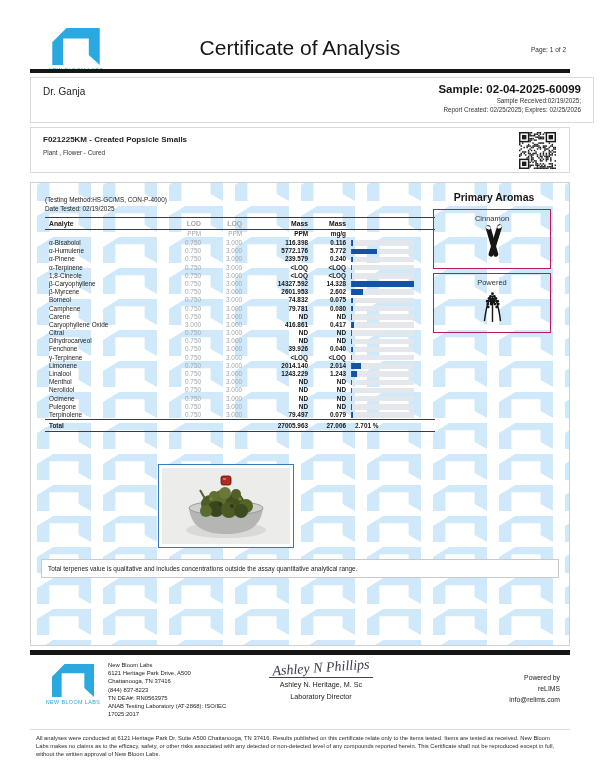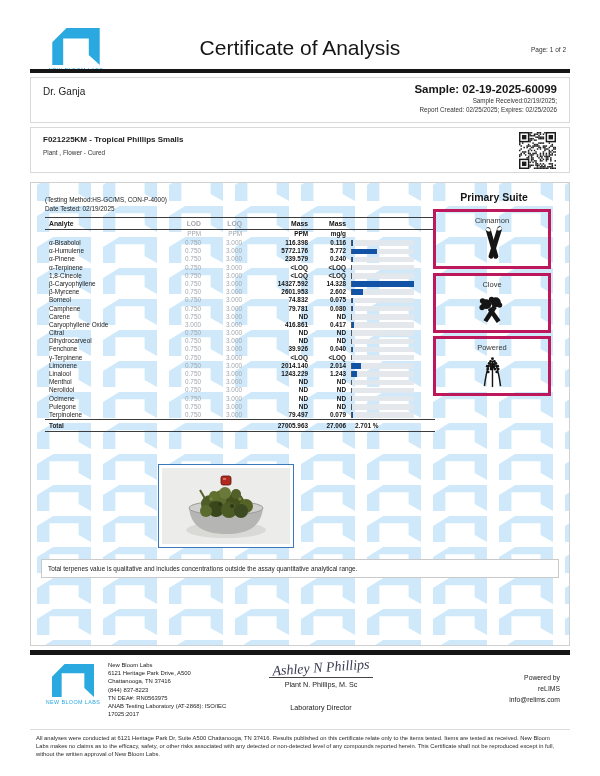--- a/index.html
+++ b/index.html
@@ -10,21 +10,21 @@
   .hdr-logo{position:absolute;left:40px;top:28px;width:72px;text-align:center;}
   .hdr-logo svg{display:block;margin:0 auto;}
   .logo-text{font-size:5.4px;color:#2aa9e0;letter-spacing:.4px;margin-top:2px;white-space:nowrap;}
   .title{position:absolute;left:0;right:0;top:36px;text-align:center;font-size:21px;color:#161616;}
   .page-label{position:absolute;right:34px;top:46px;font-size:6.5px;color:#333;}
   .bar{position:absolute;left:30px;width:540px;background:#161616;}
   .bar-top{top:69px;height:4px;}
   .bar-bottom{top:650px;height:5px;}
 
   
-  .client-box{position:absolute;left:30px;top:77px;width:538px;height:44px;border:1.5px solid #d9d9d9;background:#fff;}
+  .client-box{position:absolute;left:30px;top:77px;width:538px;height:44px;border:1.5px solid #d9d9d9;background:#fff;padding-left:24px;}
   .client-name{position:absolute;left:12px;top:8px;font-size:10px;color:#222;}
   .client-right{position:absolute;right:12px;top:5px;text-align:right;}
   .sample-id{font-size:11.5px;font-weight:bold;color:#161616;}
   .meta{font-size:6.3px;color:#333;margin-top:2px;}
   .sample-box{position:absolute;left:30px;top:127px;width:538px;height:44px;border:1.5px solid #d9d9d9;background:#fff;}
   .sample-name{position:absolute;left:12px;top:7px;font-size:8px;font-weight:bold;color:#222;}
   .sample-type{position:absolute;left:12px;top:21px;font-size:6.4px;color:#333;}
   .qr{position:absolute;right:13px;top:4px;}
 
   
@@ -50,33 +50,33 @@
   .tr .c-ppm,.tr .c-mgg{font-weight:bold;color:#111;}
   .track{width:62px;height:5.5px;background:rgba(226,230,235,.92);border-left:1px dashed #555;position:relative;}
   .fill{position:absolute;left:0;top:0;height:100%;}
   .total-pct{font-weight:bold;color:#161616;padding-left:9px;}
 
   .photo-box{position:absolute;left:127px;top:281px;width:134px;height:82px;border:1.5px solid #3b77bd;background:#fff;display:flex;align-items:center;justify-content:center;}
   .note-box{position:absolute;left:10px;top:376px;width:518px;border:1px solid #c9c9c9;background:#fff;font-size:6.4px;color:#222;padding:5px 6px;box-sizing:border-box;}
 
   .aromas{position:absolute;left:402px;top:8px;width:122px;}
   .a-title{text-align:center;font-size:10.5px;font-weight:bold;color:#161616;margin-bottom:6px;}
-  .a-box{width:118px;height:60px;border:3px solid #be185d;margin-bottom:3.5px;text-align:center;box-sizing:border-box;}
+  .a-box{width:118px;height:60px;border:1px solid #be185d;margin-bottom:3.5px;text-align:center;box-sizing:border-box;}
   .a-label{font-size:7.5px;color:#333;margin-top:4px;}
   .a-icon svg{width:36px;height:36px;display:block;margin:0 auto;}
 
   
   .f-logo{position:absolute;left:40px;top:664px;width:66px;text-align:center;}
   .f-logo svg{display:block;margin:0 auto;}
   .f-address{position:absolute;left:108px;top:661px;font-size:5.9px;line-height:8.2px;color:#222;}
   .f-sig{position:absolute;left:255px;top:660px;width:132px;text-align:center;}
   .sig-script{font-family:"Liberation Serif","DejaVu Serif",serif;font-style:italic;font-size:14px;color:#3a3d52;transform:rotate(-4deg);}
   .sig-line{width:104px;height:1px;background:#444;margin:1px auto 2px auto;}
   .sig-name{font-size:7.2px;color:#222;}
-  .sig-title{font-size:7.2px;color:#222;margin-top:14px;}
+  .sig-title{font-size:7.2px;color:#222;margin-top:3px;}
   .f-powered{position:absolute;right:40px;top:672px;text-align:right;font-size:6.8px;line-height:11px;color:#222;}
   .f-divider{position:absolute;left:30px;top:729px;width:540px;height:1px;background:#ddd;}
   .disclaimer{position:absolute;left:36px;top:734px;width:528px;font-size:5.8px;line-height:8px;color:#2a2a2a;}
 </style>
 </head>
 <body>
 
 <div class="page">
 
   <div class="hdr-logo">
@@ -85,28 +85,28 @@
     </svg>
     <div class="logo-text">NEW BLOOM LABS</div>
   </div>
   <div class="title">Certificate of Analysis</div>
   <div class="page-label">Page: 1 of 2</div>
   <div class="bar bar-top"></div>
 
   <section class="client-box">
     <div class="client-name">Dr. Ganja</div>
     <div class="client-right">
-      <div class="sample-id">Sample: 02-19-2025-60099</div>
+      <div class="sample-id">Sample: 02-04-2025-60099</div>
       <div class="meta">Sample Received:02/19/2025;</div>
       <div class="meta">Report Created: 02/25/2025; Expires: 02/25/2026</div>
     </div>
   </section>
 
   <section class="sample-box">
-    <div class="sample-name">F021225KM - Tropical Phillips Smalls</div>
+    <div class="sample-name">F021225KM - Created Popsicle Smalls</div>
     <div class="sample-type">Plant , Flower - Cured</div>
     <svg class="qr" id="qr" width="37" height="37">
         <rect width="37" height="37" fill="#fff"></rect>
         <rect x="10.36" y="0.00" width="1.48" height="1.48" fill="#1c1c1c"></rect>
         <rect x="11.84" y="0.00" width="1.48" height="1.48" fill="#1c1c1c"></rect>
         <rect x="17.76" y="0.00" width="1.48" height="1.48" fill="#1c1c1c"></rect>
         <rect x="19.24" y="0.00" width="1.48" height="1.48" fill="#1c1c1c"></rect>
         <rect x="20.72" y="0.00" width="1.48" height="1.48" fill="#1c1c1c"></rect>
         <rect x="25.16" y="0.00" width="1.48" height="1.48" fill="#1c1c1c"></rect>
         <rect x="10.36" y="1.48" width="1.48" height="1.48" fill="#1c1c1c"></rect>
@@ -786,49 +786,32 @@
         <rect x="59" y="8" width="10" height="9" rx="2" fill="#b3281f" stroke="#5c120d" stroke-width="0.8"></rect>
         <rect x="61" y="10" width="3" height="2" fill="#d9695f"></rect>
       </svg>
     </div>
 
     <div class="note-box">
       <span>Total terpenes value is qualitative and includes concentrations outside the assay quantitative analytical range.</span>
     </div>
 
     <div class="aromas">
-      <div class="a-title">Primary Suite</div>
+      <div class="a-title">Primary Aromas</div>
       <div id="aroma-list">
           <div class="a-box">
             <div class="a-label">Cinnamon</div>
             <div class="a-icon">
               <svg viewBox="0 0 38 38">
                 <g stroke="#151515" stroke-width="5.2" stroke-linecap="round" fill="none">
                   <path d="M15 5 L23 33"></path>
                   <path d="M27 4 L18 33"></path>
                 </g>
                 <ellipse cx="15" cy="5" rx="2.6" ry="1.6" fill="#fff" transform="rotate(16 15 5)"></ellipse>
                 <ellipse cx="27" cy="4" rx="2.6" ry="1.6" fill="#fff" transform="rotate(-20 27 4)"></ellipse>
-              </svg>
-            </div>
-          </div>
-          <div class="a-box">
-            <div class="a-label">Clove</div>
-            <div class="a-icon">
-              <svg viewBox="0 0 38 38">
-                <g fill="#151515">
-                  <path d="M10 33 L20 17 L24 20 L14 35 Z"></path>
-                  <circle cx="23" cy="14" r="5.2"></circle>
-                  <circle cx="18.5" cy="11" r="2.8"></circle>
-                  <circle cx="27" cy="17" r="2.8"></circle>
-                  <path d="M28 33 L18 19 L14.5 22 L24 36 Z"></path>
-                  <circle cx="13" cy="16" r="5.2"></circle>
-                  <circle cx="9" cy="12.5" r="2.8"></circle>
-                  <circle cx="8.5" cy="19.5" r="2.8"></circle>
-                </g>
               </svg>
             </div>
           </div>
           <div class="a-box">
             <div class="a-label">Powered</div>
             <div class="a-icon">
               <svg viewBox="0 0 38 38">
                 <g stroke="#151515" stroke-width="1.5" fill="none">
                   <path d="M11 36 C12 28 13.5 20 16 13"></path>
                   <path d="M19.5 37 C19.5 28 19.5 18 19.5 9"></path>
@@ -874,21 +857,21 @@
       <div>6121 Heritage Park Drive, A500</div>
       <div>Chattanooga, TN 37416</div>
       <div>(844) 837-8223</div>
       <div>TN DEA#: RN0563975</div>
       <div>ANAB Testing Laboratory (AT-2868): ISO/IEC</div>
       <div>17025:2017</div>
     </div>
   <div class="f-sig">
     <div class="sig-script">Ashley N Phillips</div>
     <div class="sig-line"></div>
-    <div class="sig-name">Plant N. Phillips, M. Sc</div>
+    <div class="sig-name">Ashley N. Heritage, M. Sc</div>
     <div class="sig-title">Laboratory Director</div>
   </div>
   <div class="f-powered">
     <div>Powered by</div>
     <div>reLIMS</div>
     <div>info@relims.com</div>
   </div>
   <div class="f-divider"></div>
   <div class="disclaimer">All analyses were conducted at 6121 Heritage Park Dr, Suite A500 Chattanooga, TN 37416. Results published on this certificate relate only to the items tested. Items are tested as received. New Bloom Labs makes no claims as to the efficacy, safety, or other risks associated with any detected or non-detected level of any compounds reported herein. This Certificate shall not be reproduced except in full, without the written approval of New Bloom Labs.</div>
 </div>

